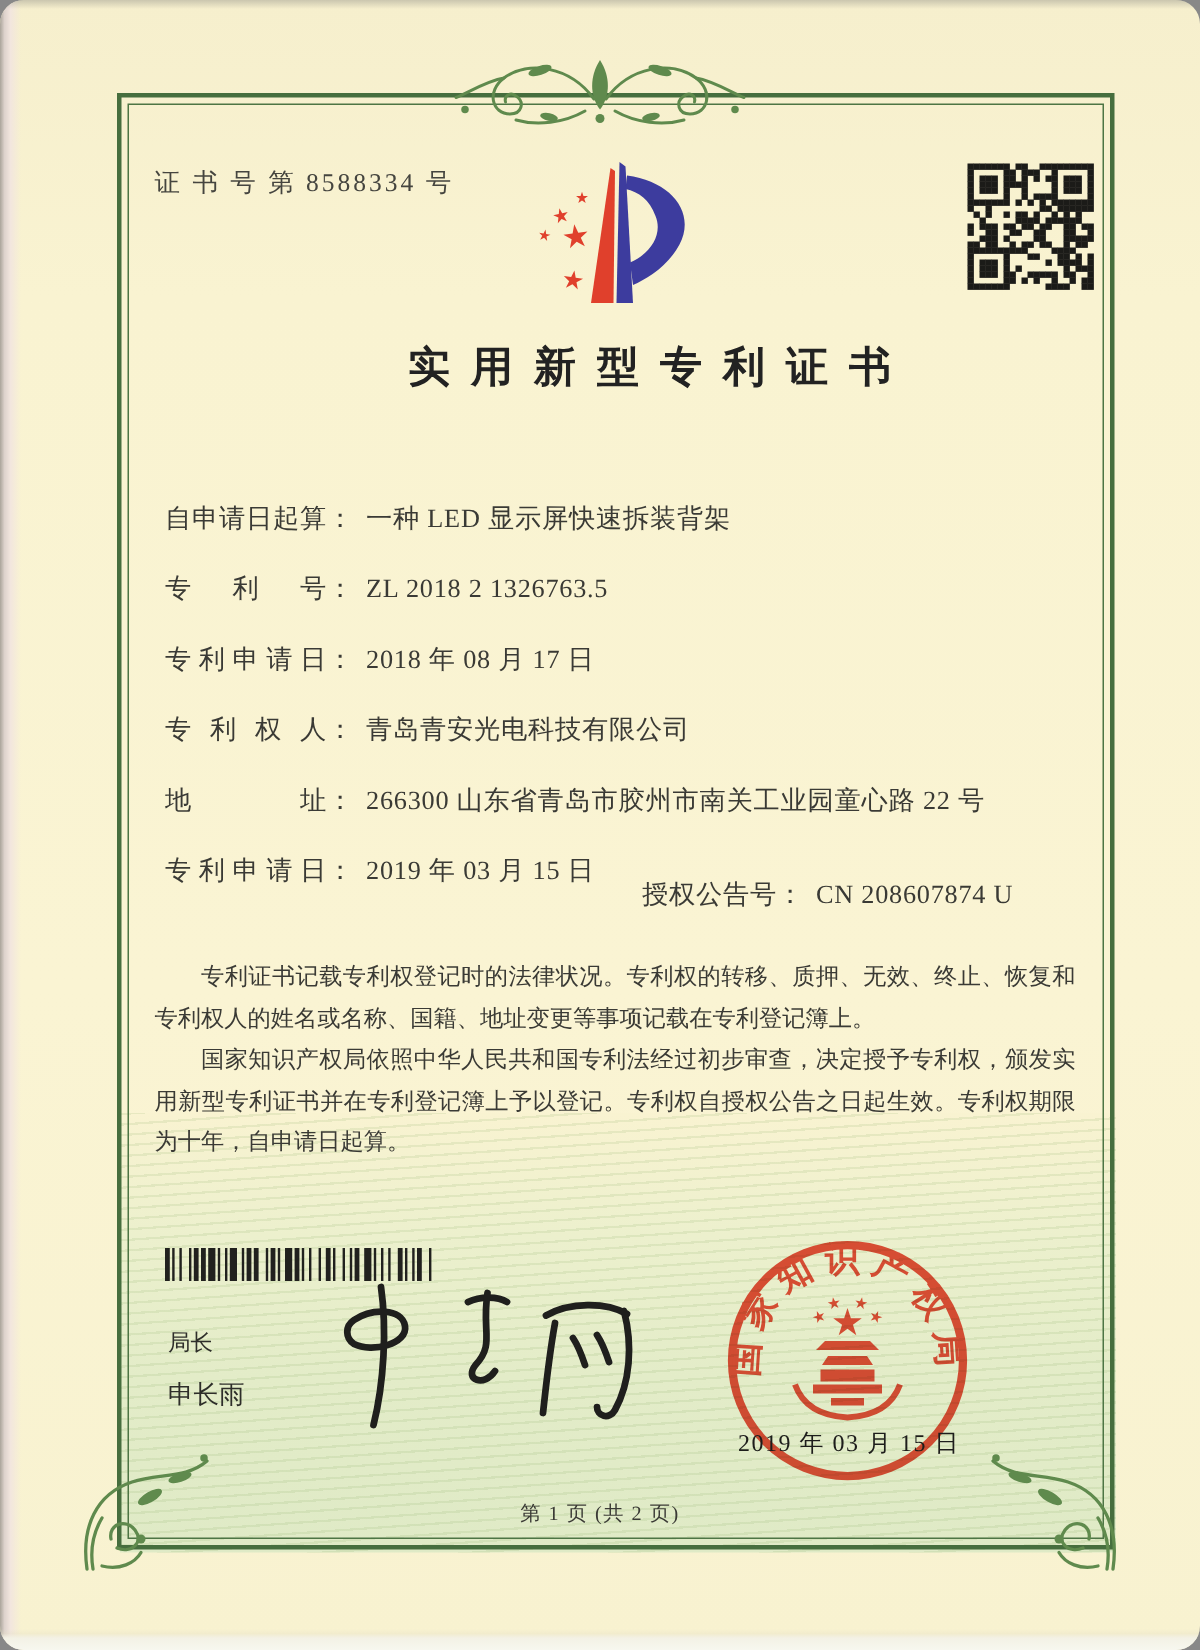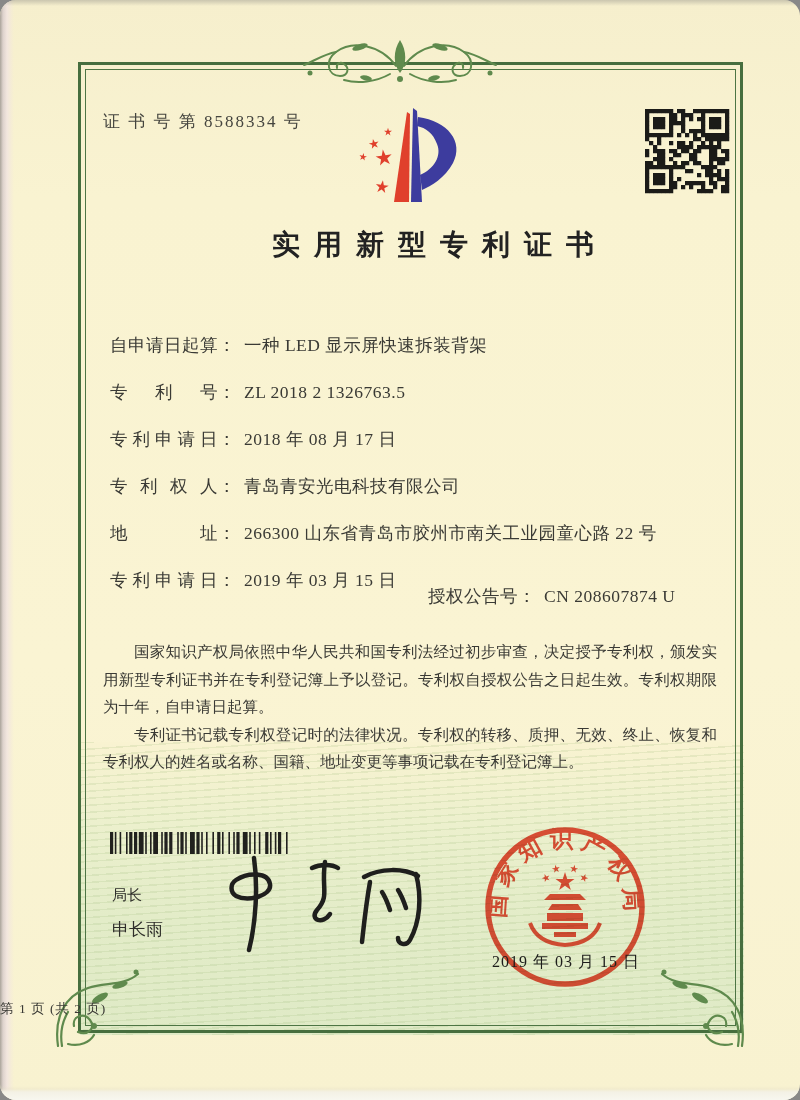--- a/index.html
+++ b/index.html
@@ -35,21 +35,21 @@
   .grant-no{position:absolute;left:318px;top:16px;text-align:center;}
   .paras{position:absolute;left:103px;top:638px;width:614px;font-size:15.5px;line-height:1.78;
     color:#3a3a35;text-align:justify;}
   .paras p{margin:0;text-indent:2em;}
   .barcode{position:absolute;left:110px;top:832px;}
   .sig-title{left:112px;top:886px;font-size:15px;color:#2e2e2a;}
   .sig-name{left:112px;top:918px;font-size:17px;color:#2e2e2a;}
   .signature-svg{position:absolute;left:212px;top:852px;}
   .seal{position:absolute;left:478px;top:820px;mix-blend-mode:multiply;opacity:.92;}
   .seal-date{left:492px;top:952px;font-size:16px;letter-spacing:1px;color:#1d1d1b;z-index:6;}
-  .page-info{left:0;top:1000px;width:800px;font-size:13.5px;color:#3a3a35;letter-spacing:1px;}
+  .page-info{left:0;top:1000px;width:800px;text-align:center;font-size:13.5px;color:#3a3a35;letter-spacing:1px;}
   .back-note{left:0;top:1050px;width:800px;text-align:center;font-size:15.5px;color:#3a3a35;letter-spacing:2px;}
   .logo{position:absolute;left:338px;top:104px;}
   .qr{position:absolute;left:641px;top:105px;}
   .ornament-top{position:absolute;left:300px;top:26px;}
   .ornament-bl{position:absolute;left:48px;top:958px;}
   .ornament-br{position:absolute;left:657px;top:958px;}
   svg{display:block;}
 </style>
 </head>
 <body>
@@ -383,22 +383,22 @@
     </div>
     <div class="frow">
       <span class="flabel">专利申请日</span><span class="fcolon">：</span><span>2019 年 03 月 15 日</span>
       <span class="grant-no">
         <span>授权公告号</span><span class="fcolon">：</span><span>CN 208607874 U</span>
       </span>
     </div>
   </div>
 
   <div class="paras">
+    <p>专利证书记载专利权登记时的法律状况。专利权的转移、质押、无效、终止、恢复和专利权人的姓名或名称、国籍、地址变更等事项记载在专利登记簿上。</p>
     <p>国家知识产权局依照中华人民共和国专利法经过初步审查，决定授予专利权，颁发实用新型专利证书并在专利登记簿上予以登记。专利权自授权公告之日起生效。专利权期限为十年，自申请日起算。</p>
-    <p>专利证书记载专利权登记时的法律状况。专利权的转移、质押、无效、终止、恢复和专利权人的姓名或名称、国籍、地址变更等事项记载在专利登记簿上。</p>
   </div>
 
   <svg class="barcode" id="barcode-svg" width="214" height="22" viewBox="0 0 214 22">
       <rect x="0" y="0" width="3.2" height="22" fill="#21211e"></rect>
       <rect x="4.800000000000001" y="0" width="1.6" height="22" fill="#21211e"></rect>
       <rect x="9.600000000000001" y="0" width="1.6" height="22" fill="#21211e"></rect>
       <rect x="16" y="0" width="1.6" height="22" fill="#21211e"></rect>
       <rect x="19.200000000000003" y="0" width="3.2" height="22" fill="#21211e"></rect>
       <rect x="24.000000000000004" y="0" width="3.2" height="22" fill="#21211e"></rect>
       <rect x="28.800000000000004" y="0" width="4.800000000000001" height="22" fill="#21211e"></rect>

